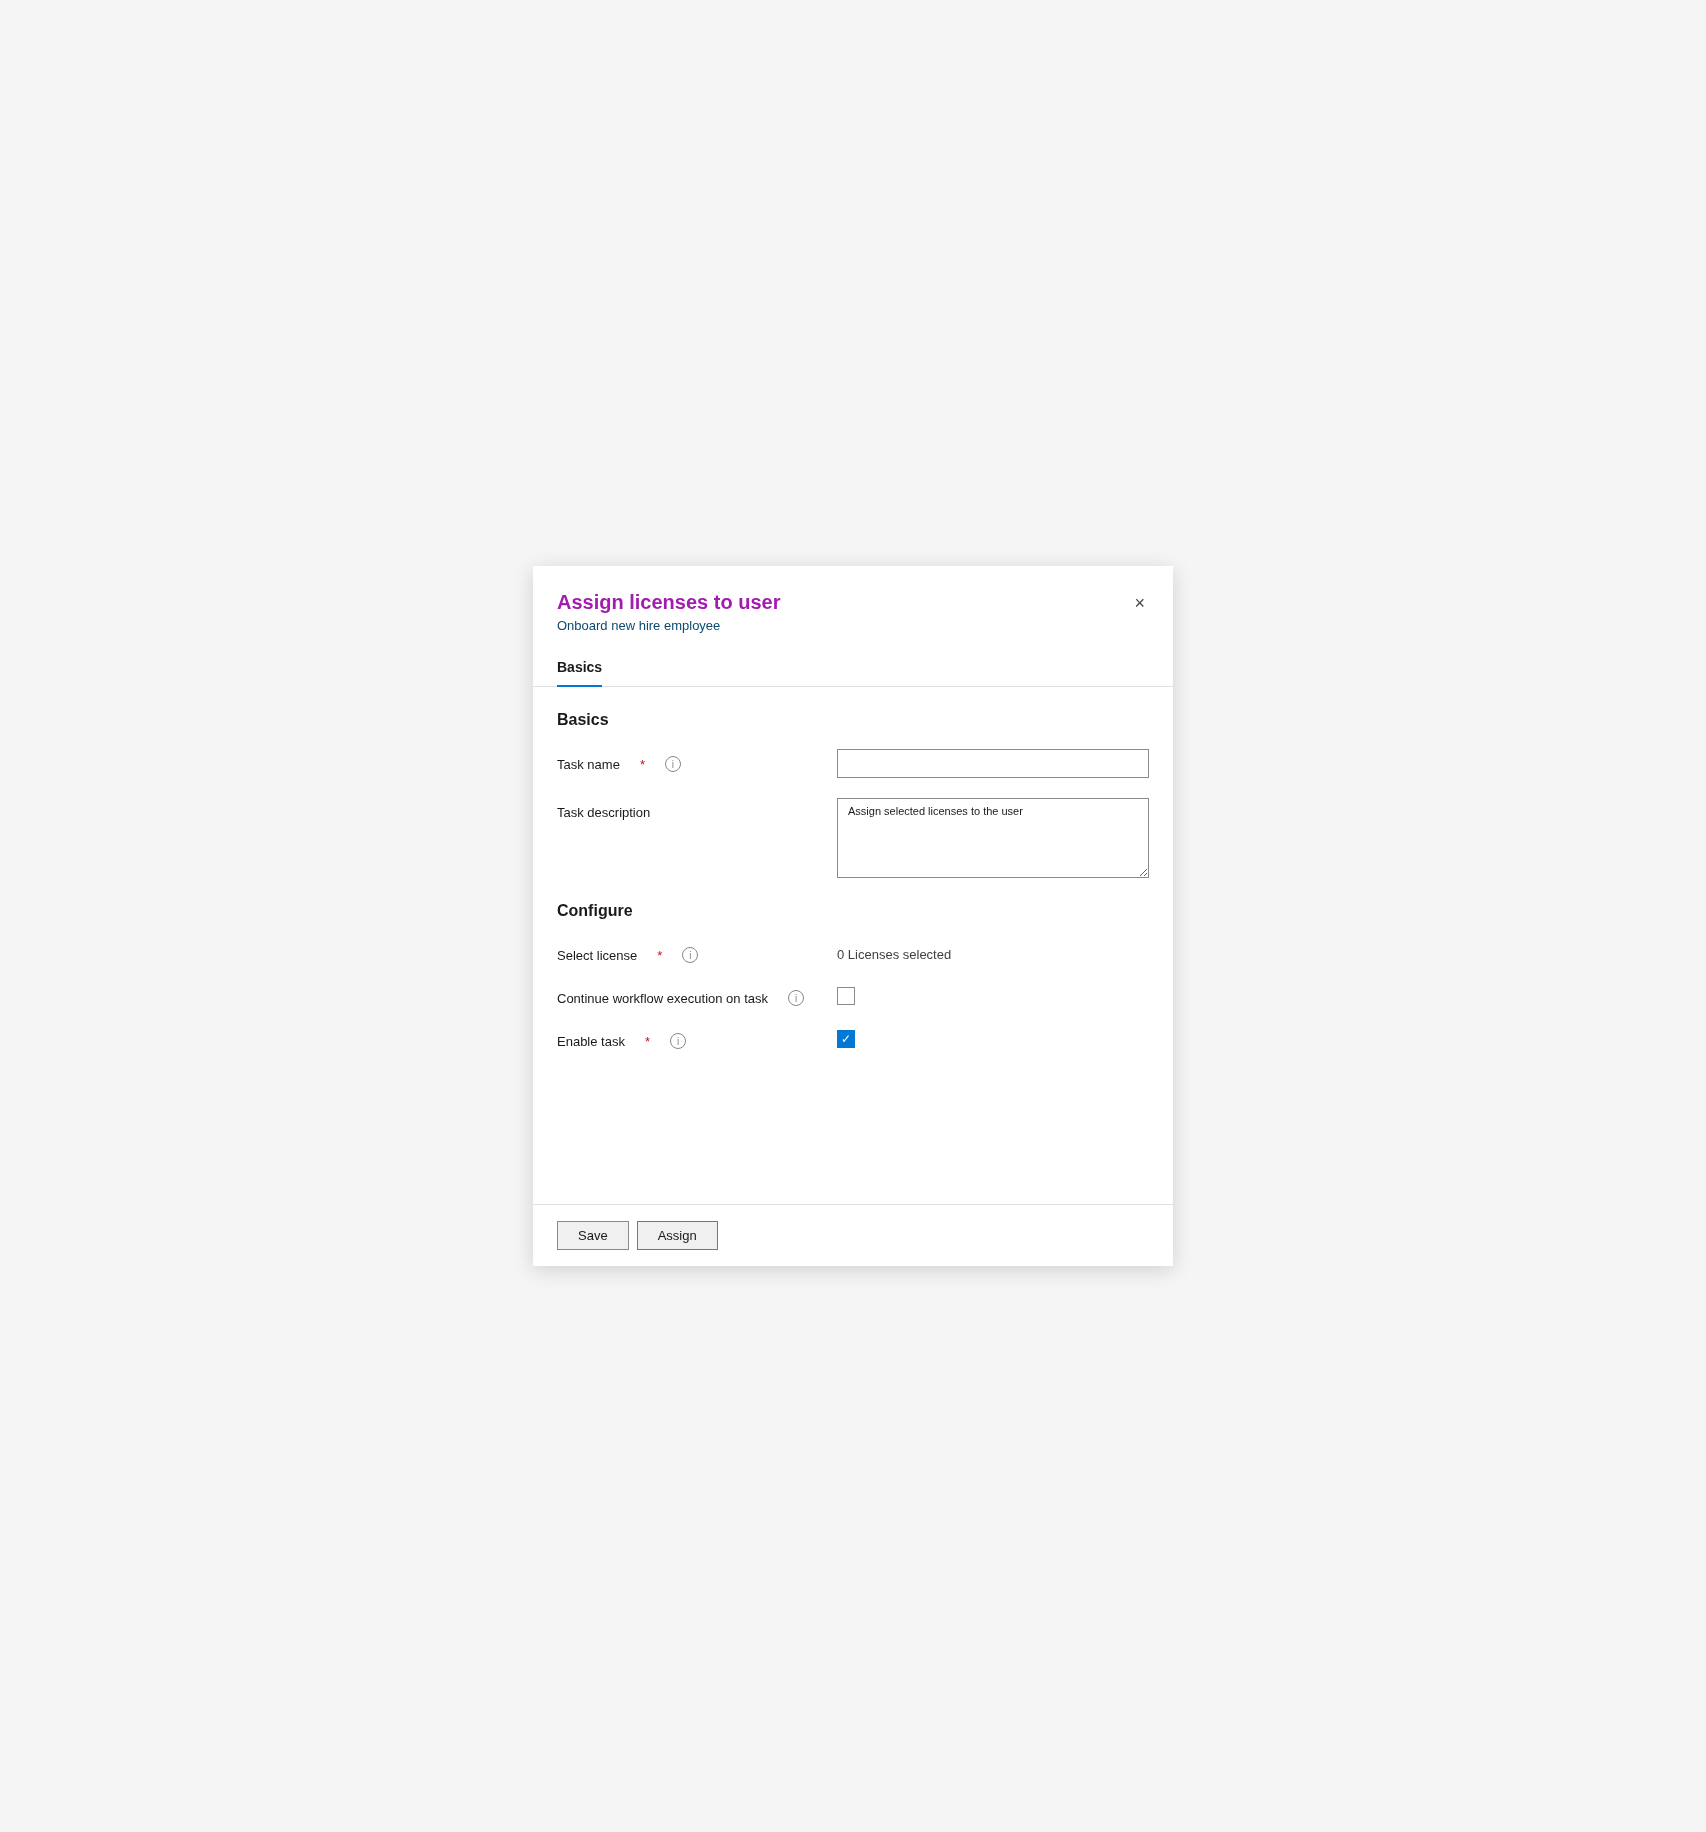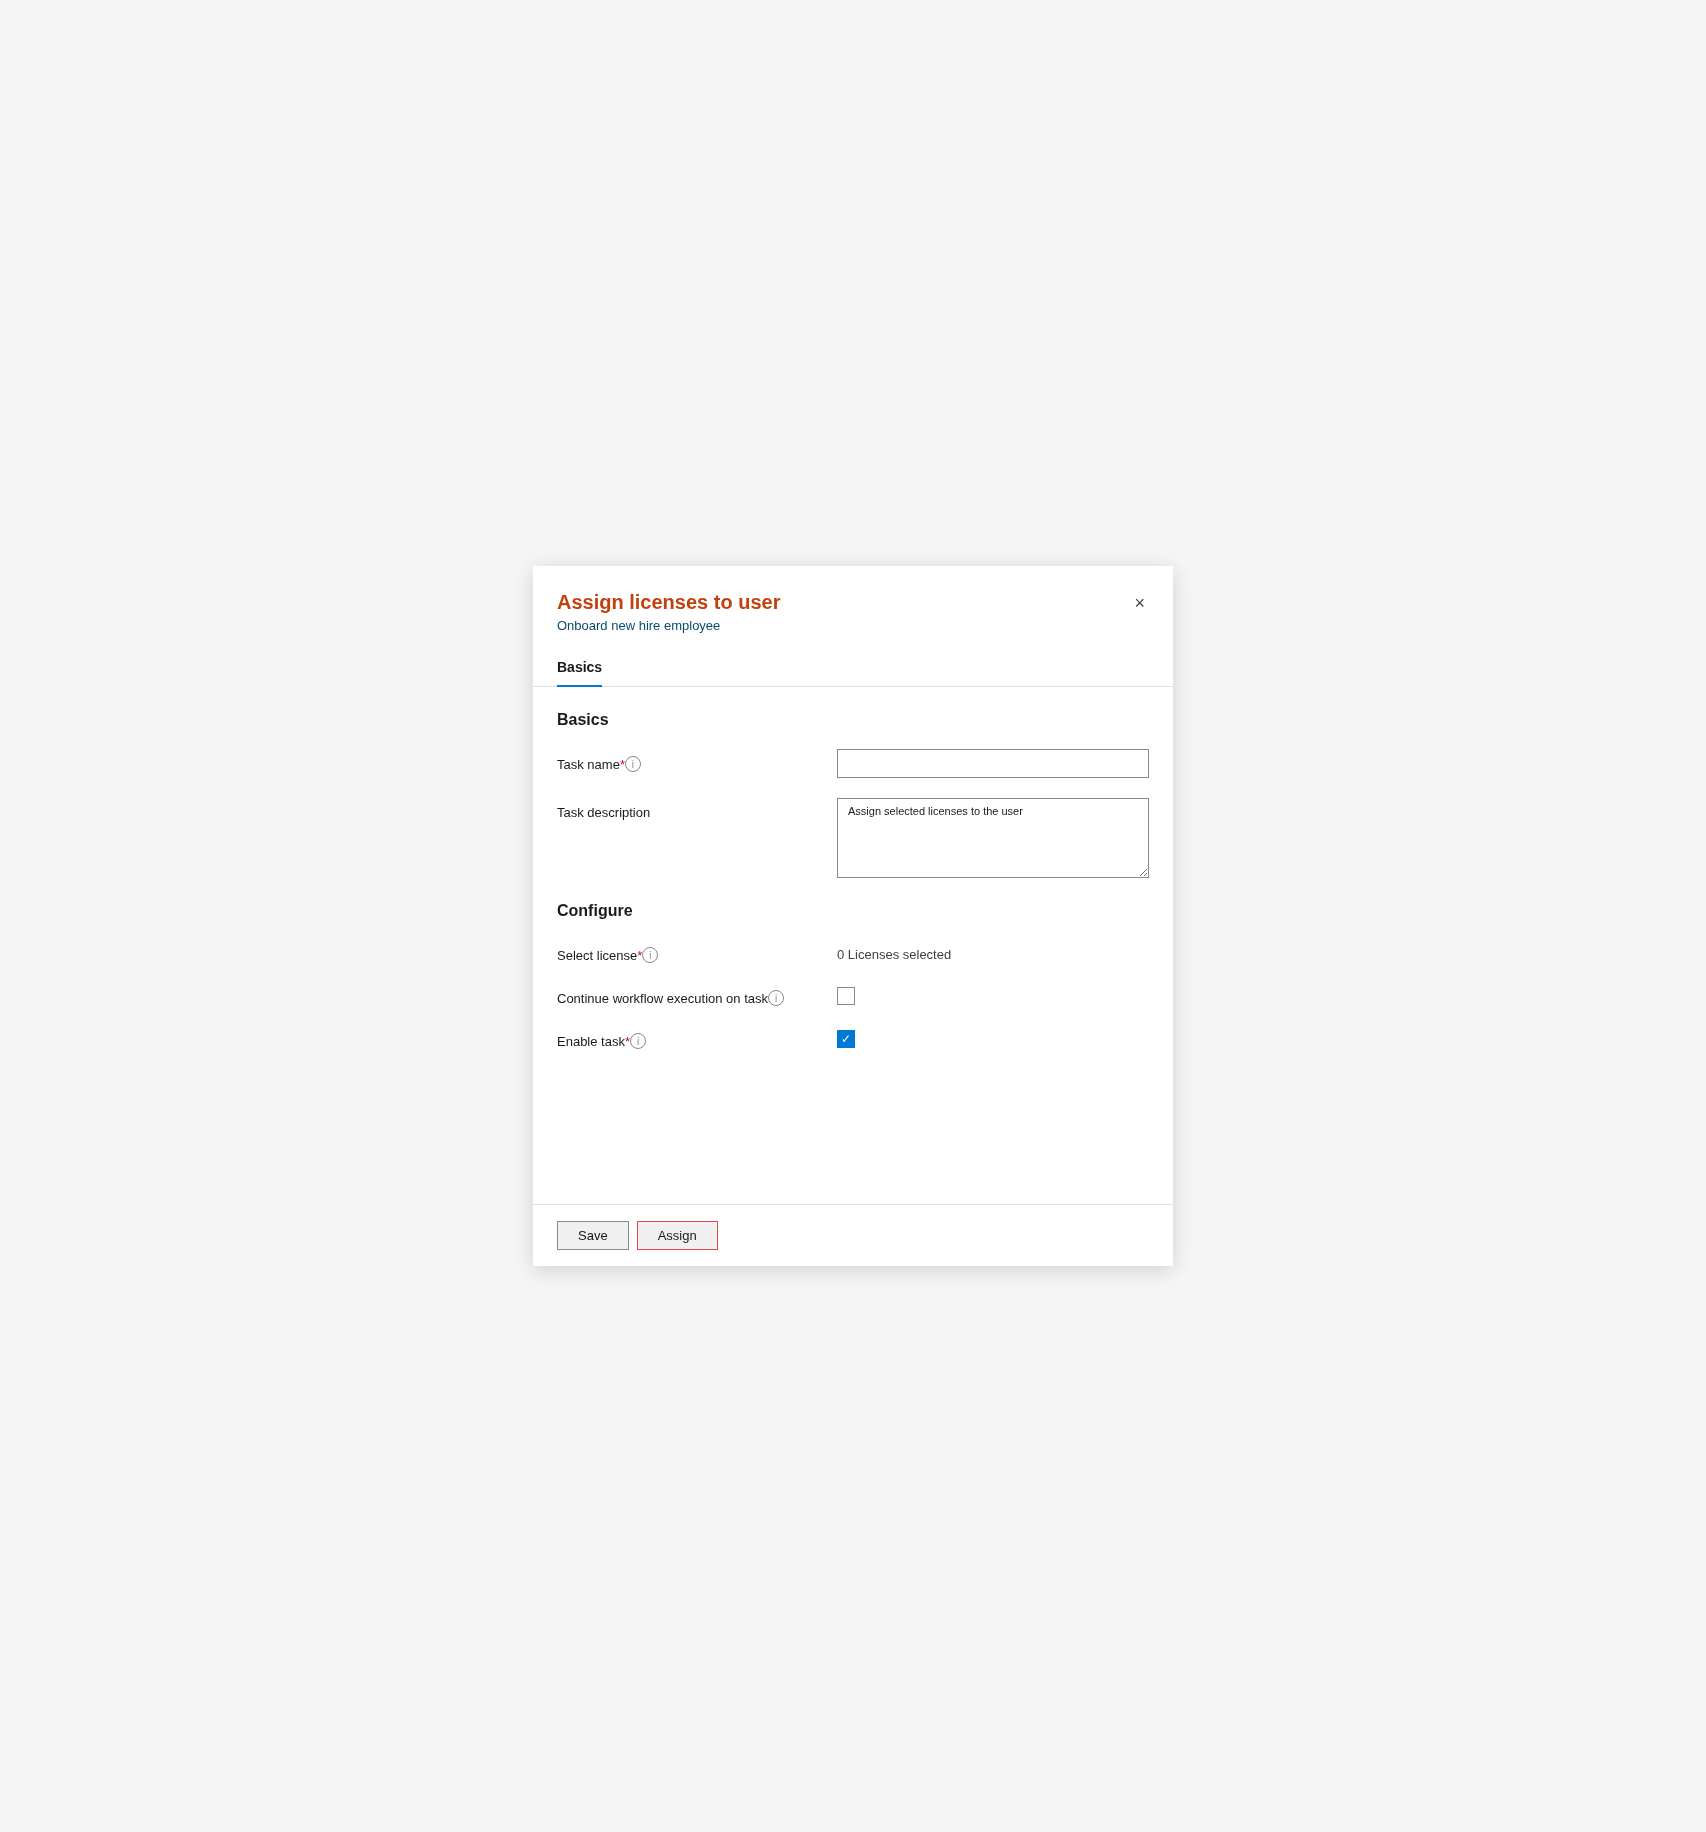--- a/index.html
+++ b/index.html
@@ -30,21 +30,21 @@
     .dialog-header {
       padding: 24px 24px 0 24px;
       display: flex;
       justify-content: space-between;
       align-items: flex-start;
     }
 
     .dialog-title {
       font-size: 20px;
       font-weight: 600;
-      color: #c2410c;
+      color: #a21caf;
       line-height: 1.2;
     }
 
     .dialog-subtitle {
       font-size: 13px;
       color: #0c4a6e;
       margin-top: 4px;
     }
 
     .close-button {
@@ -98,21 +98,21 @@
     }
 
     .form-label {
       width: 280px;
       flex-shrink: 0;
       font-size: 13px;
       color: #1a1a1a;
       padding-top: 7px;
       display: flex;
       align-items: center;
-      gap: 0;
+      gap: 20px;
     }
 
     .required {
       color: #c50f1f;
     }
 
     .info-icon {
       display: inline-flex;
       align-items: center;
       justify-content: center;

